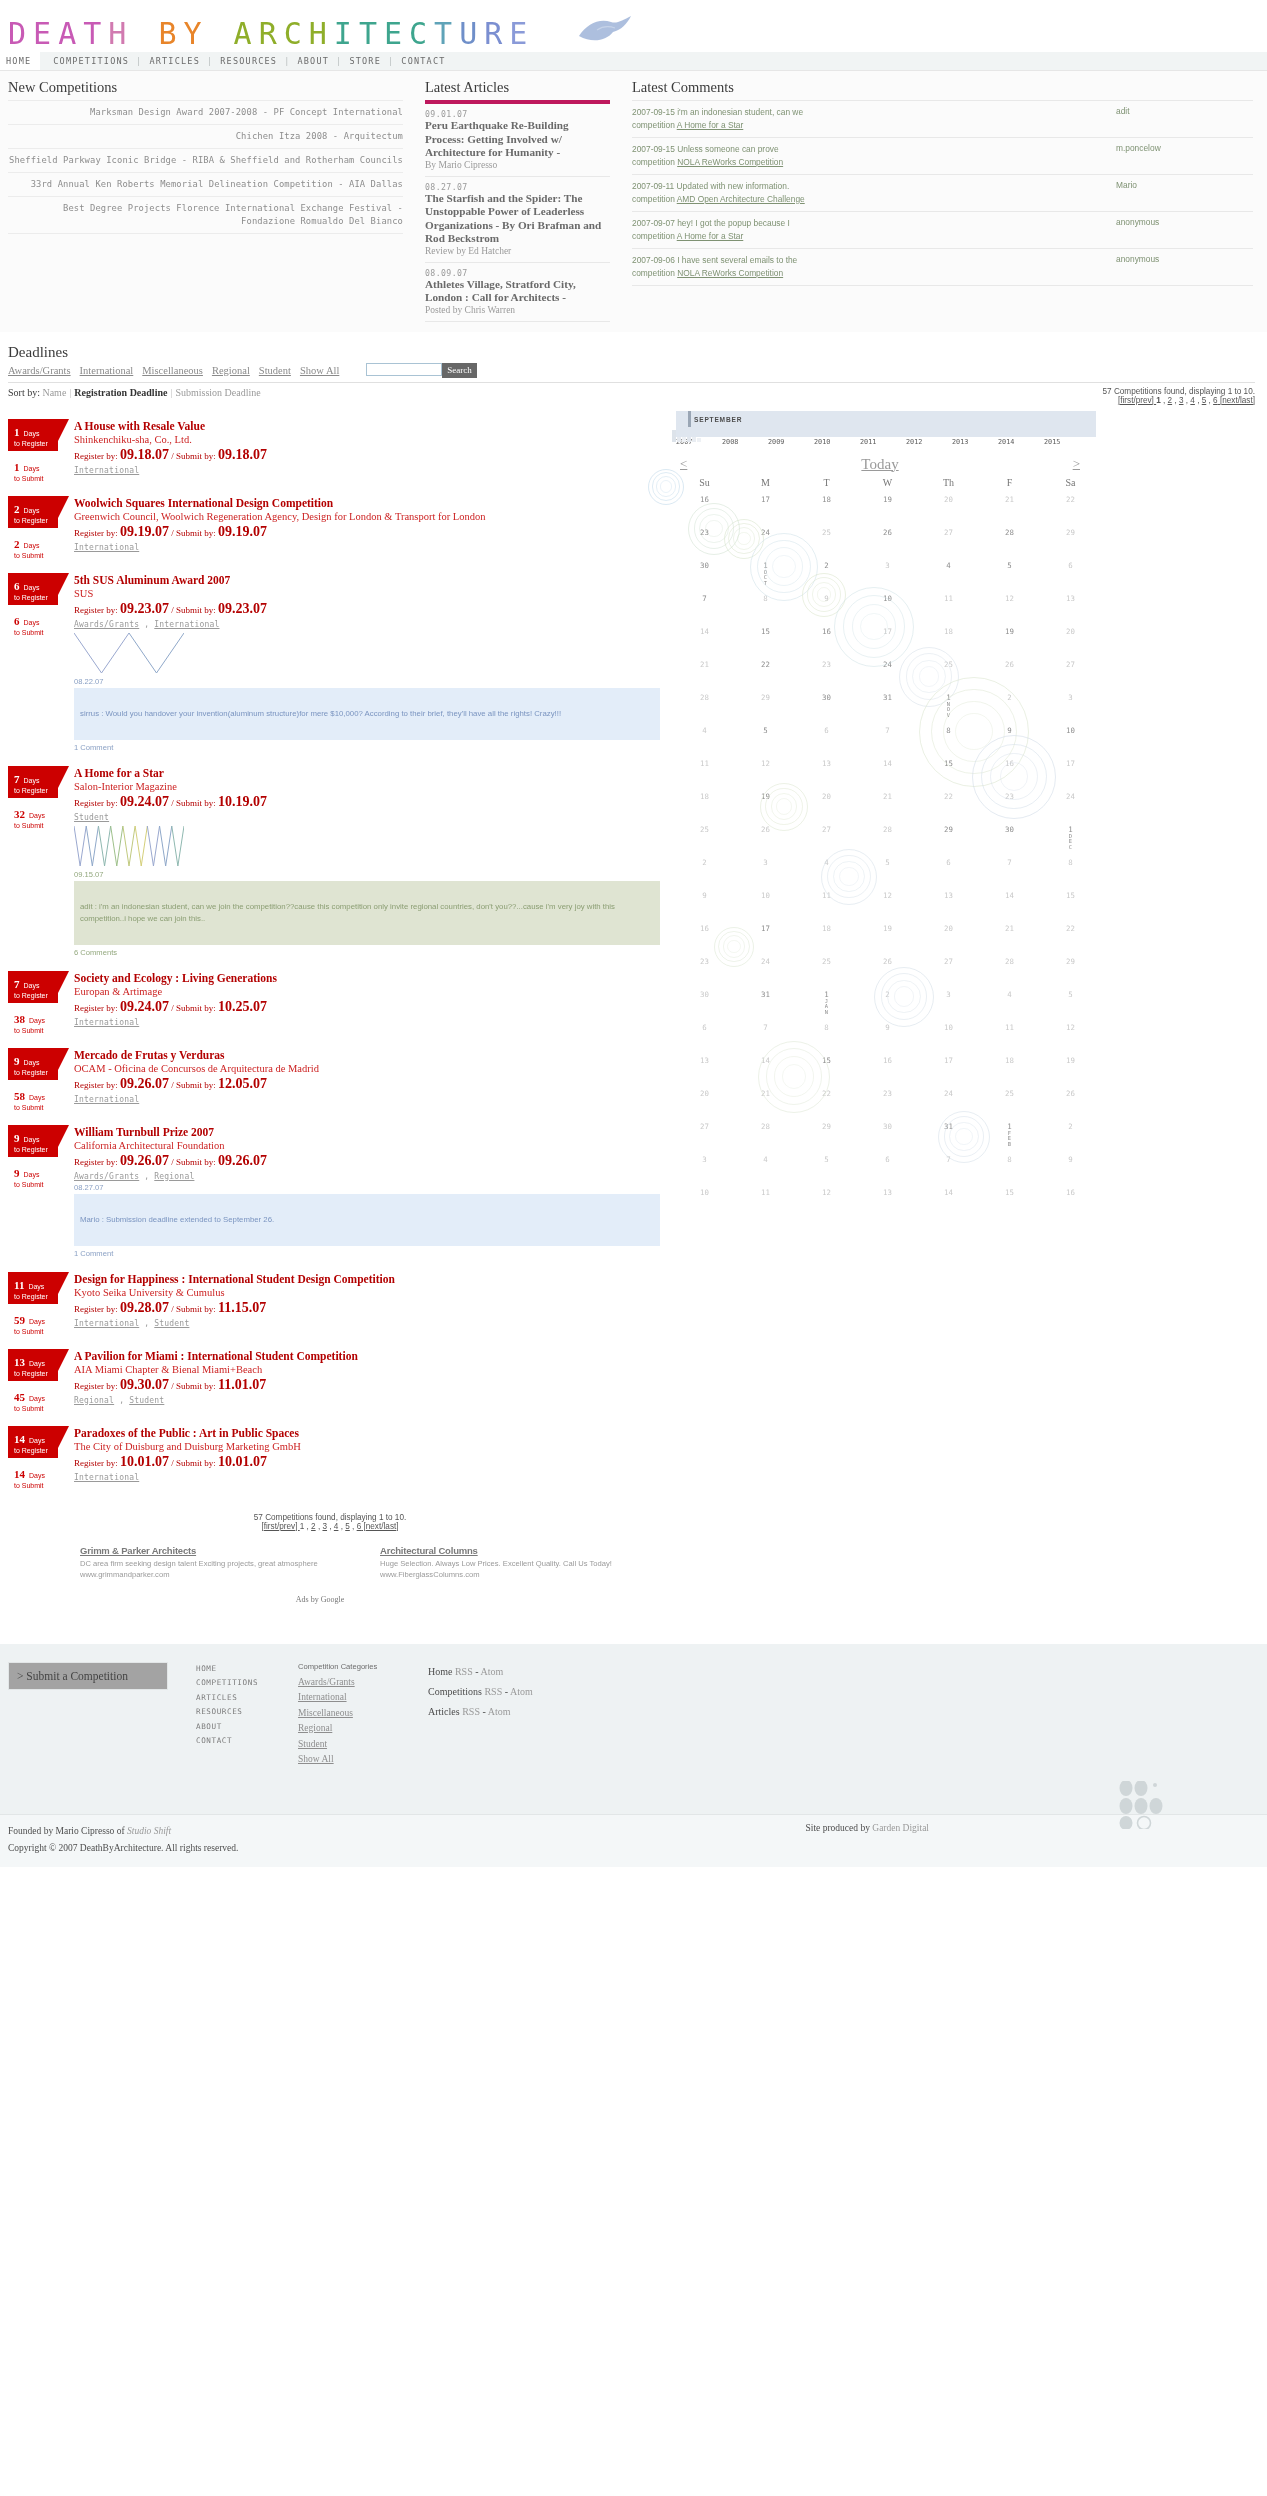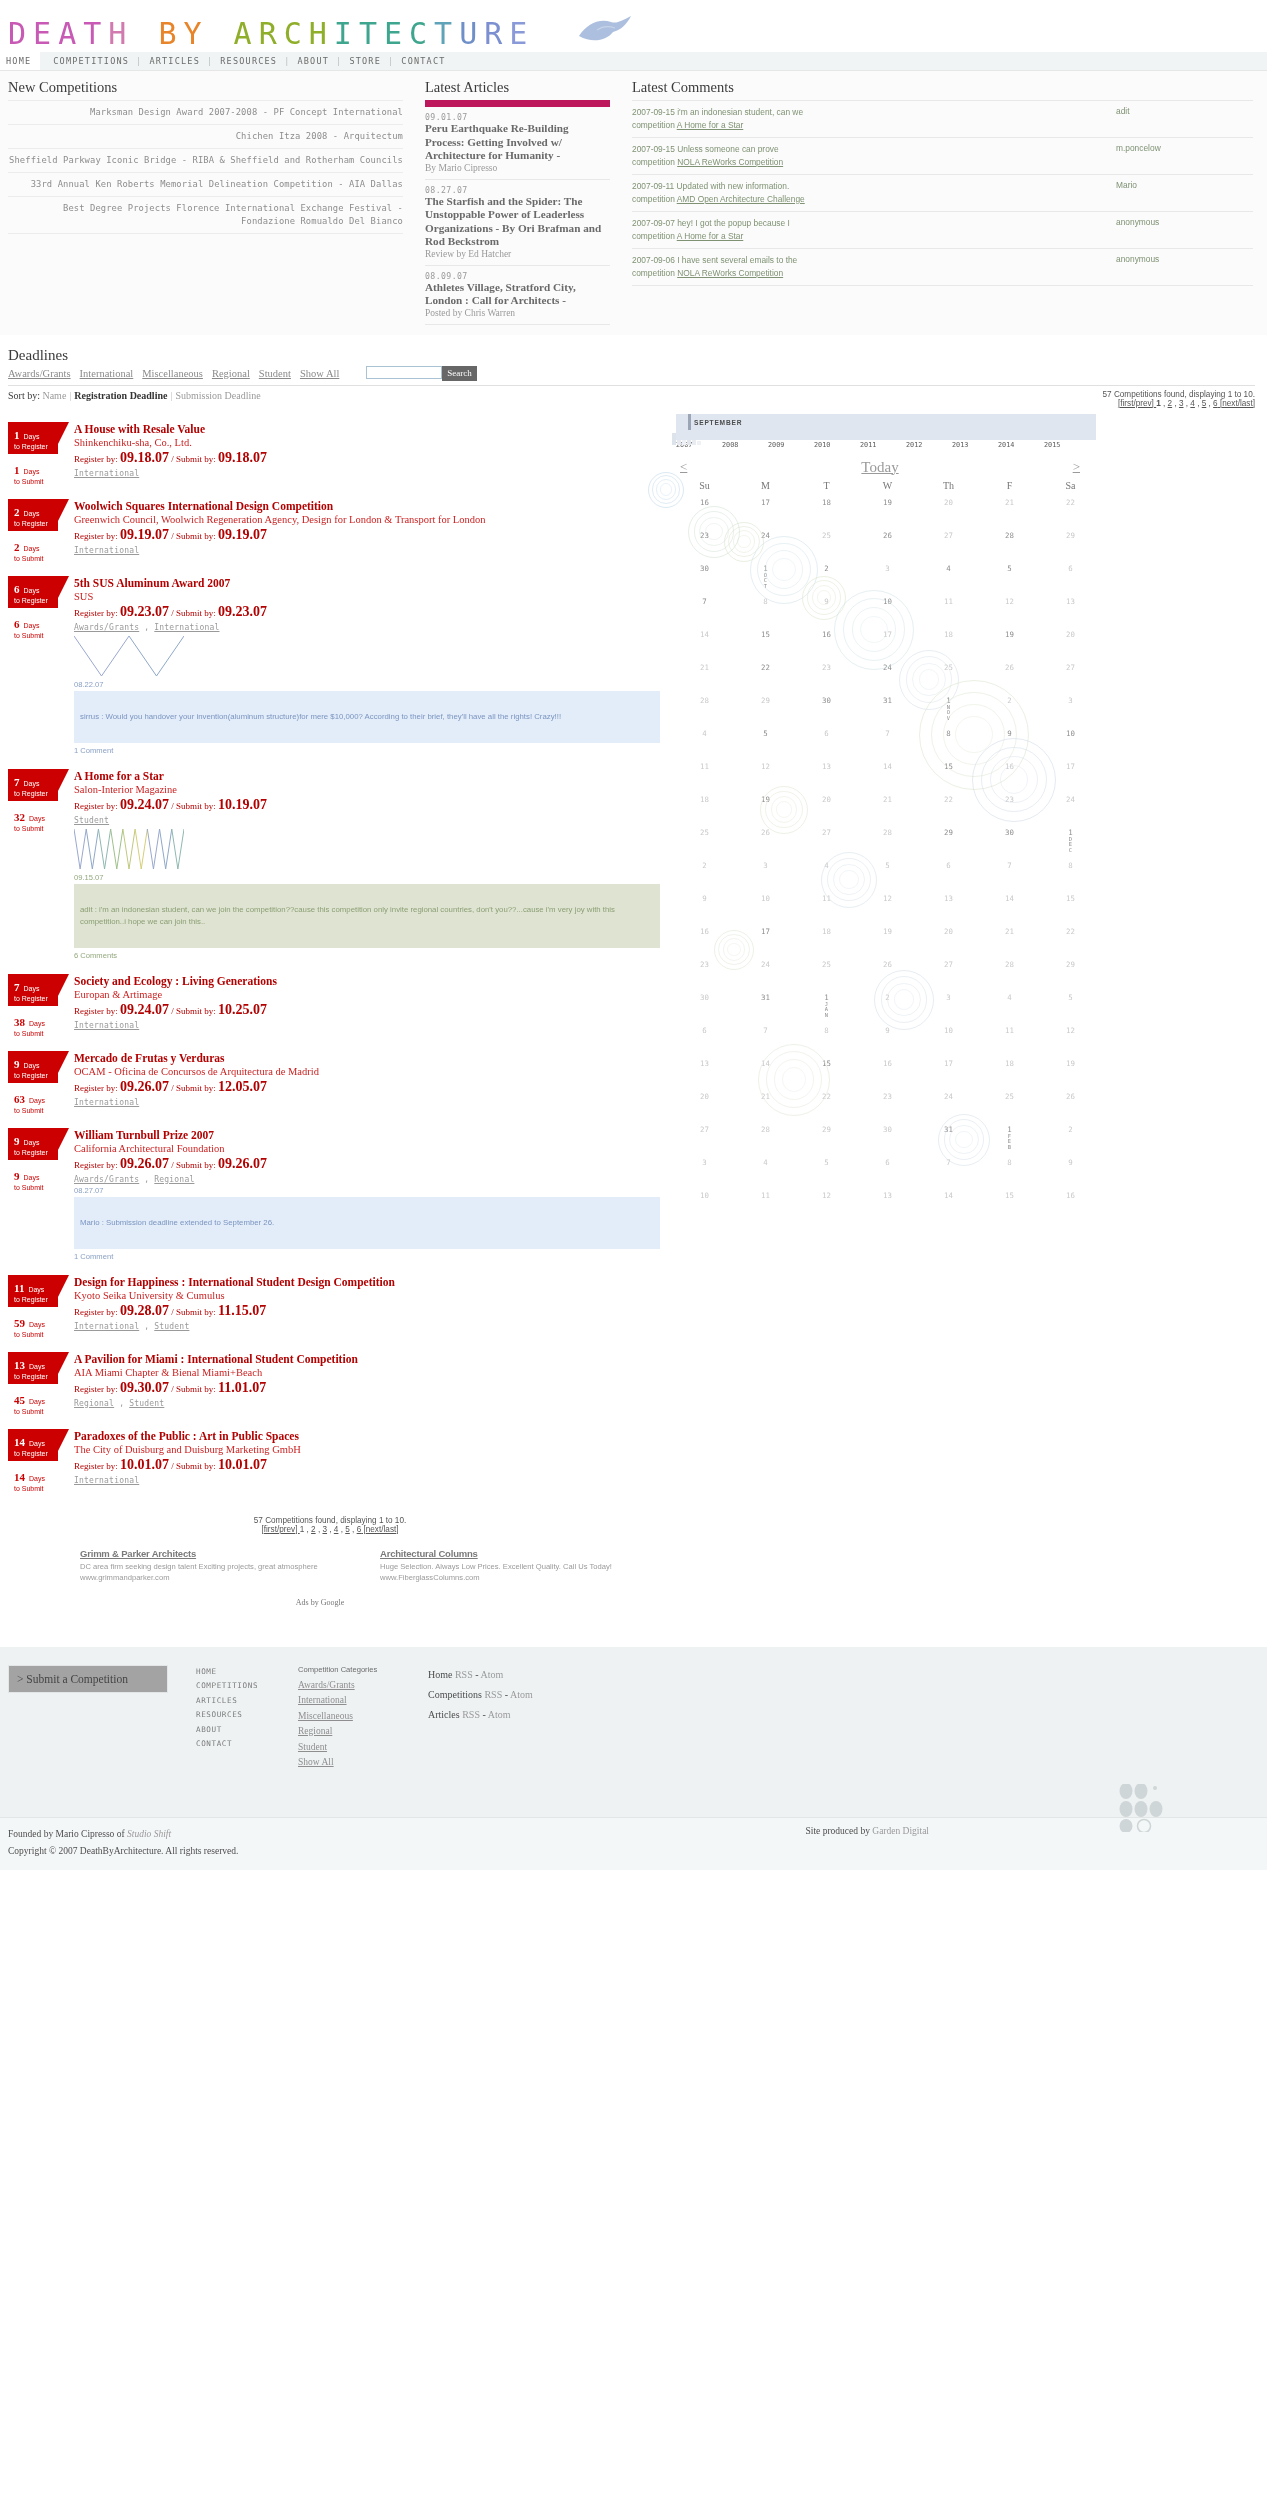--- a/index.html
+++ b/index.html
@@ -33,21 +33,21 @@
   .col1 { width:417px; }
   .col2 { width:207px; }
   .col3 { width:643px; background:#fbfbfb; }
   .col-title { font-family:"Liberation Serif", serif; font-size:14.5px; color:#3b3b3b; font-weight:400; margin:0 0 4px 0; }
 
   .nc-item { font-family:"DejaVu Sans Mono", monospace; font-size:8.8px; color:#8d8d8d;
              line-height:13px; padding:5px 0 5px 0; border-bottom:1px solid #ececec; letter-spacing:0.1px;text-align:right;}
   .nc-item:first-child { border-top:1px solid #ececec; }
 
   .art-item { padding:5px 0 6px 0; border-bottom:1px solid #e8e8e8; }
-  .art-item:first-child { border-top:7px solid #be185d; }
+  .art-item:first-child { border-top:4px solid #be185d; }
   .art-date { font-family:"DejaVu Sans Mono", monospace; font-size:8.2px; color:#9a9a9a; letter-spacing:0.4px; }
   .art-title { font-family:"Liberation Serif", serif; font-weight:bold; font-size:11.2px; color:#6a6a6a; line-height:13.5px; }
   .art-by { font-family:"Liberation Serif", serif; font-size:9.5px; color:#9a9a9a; }
 
   .cm-item { padding:5px 0 6px 0; border-bottom:1px solid #e8e8e8; display:flex; }
   .cm-item:first-child { border-top:1px solid #e8e8e8; }
   .cm-body { width:480px; font-family:"Liberation Sans", sans-serif; font-size:8.4px; color:#7f9273; line-height:12.5px; }
   .cm-author { flex:1; font-family:"Liberation Sans", sans-serif; font-size:8.4px; color:#7f9273; padding-left:4px;}
   .cm-link { color:#7f9273; text-decoration:underline; }
 
@@ -400,21 +400,21 @@
           </div>
         </div>
         <div class="entry">
           <div class="badges">
             <div class="flag">
        <span class="n">9</span>
        <span class="u">Days</span>
        <span class="l2">to Register</span>
      </div>
      <div class="sub">
-       <span class="n">63</span>
+       <span class="n">58</span>
        <span class="u">Days</span>
        <span class="l2">to Submit</span>
      </div>
           </div>
           <div class="einfo">
             <div class="etitle">Mercado de Frutas y Verduras</div>
      <div class="eorg">OCAM - Oficina de Concursos de Arquitectura de Madrid</div>
      <div class="edates">Register by: <b>09.26.07</b> / Submit by: <b>12.05.07</b></div>
      <div class="ecats"><a href="#">International</a></div>
           </div>

